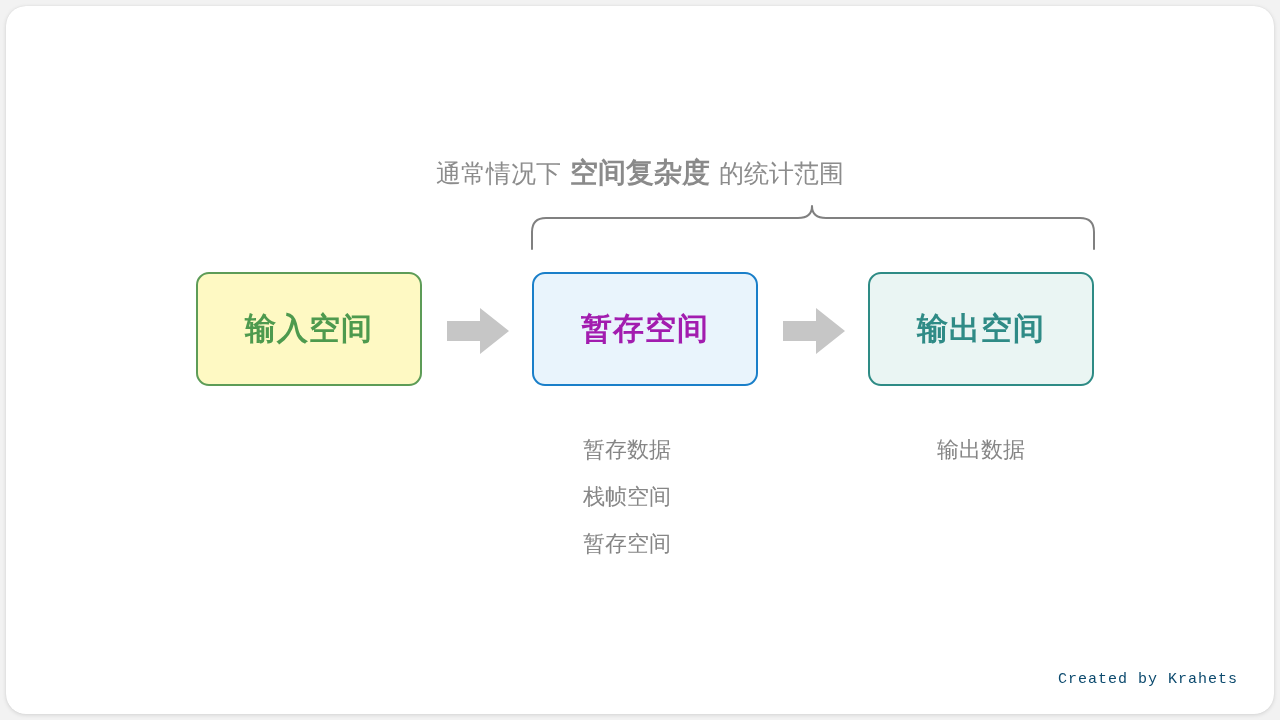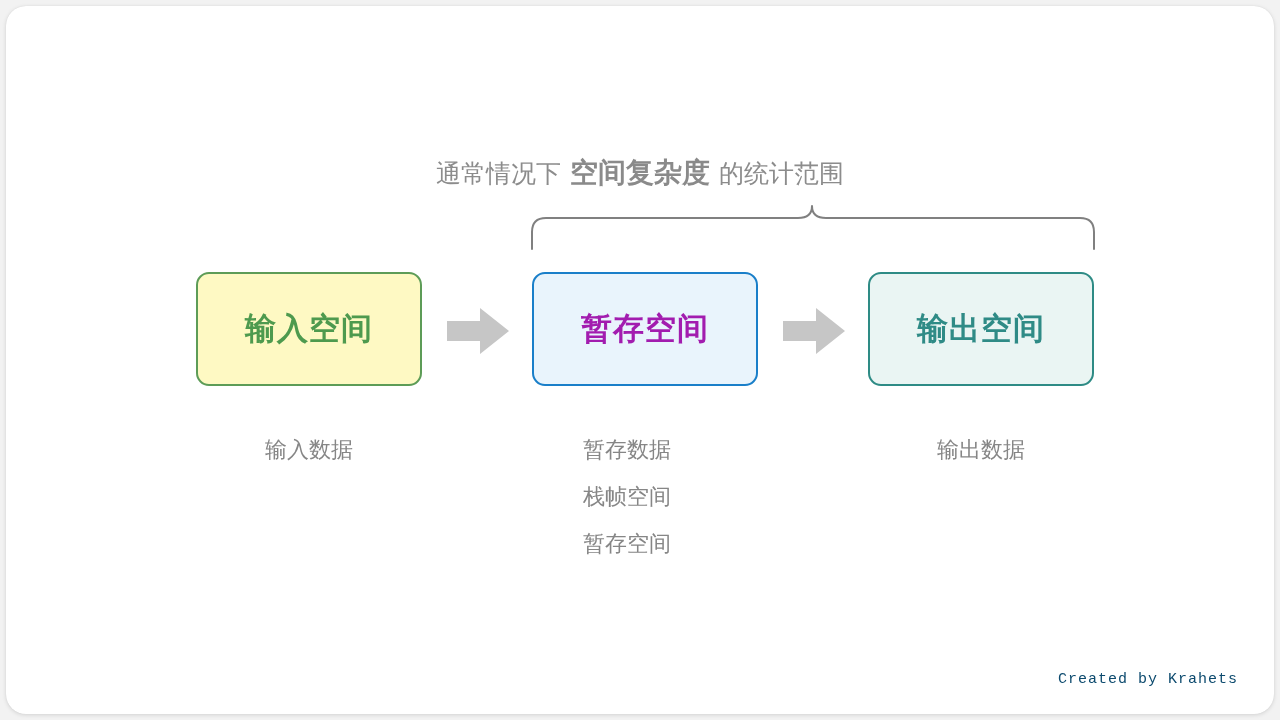--- a/index.html
+++ b/index.html
@@ -146,23 +146,20 @@
       <span>输出空间</span>
     </div>
 
     <svg class="arrow" id="arrow-1" width="62" height="46" viewBox="0 0 62 46">
       <path d="M 0 13 L 33 13 L 33 0 L 62 23 L 33 46 L 33 33 L 0 33 Z" fill="#c6c6c6"></path>
     </svg>
     <svg class="arrow" id="arrow-2" width="62" height="46" viewBox="0 0 62 46">
       <path d="M 0 13 L 33 13 L 33 0 L 62 23 L 33 46 L 33 33 L 0 33 Z" fill="#c6c6c6"></path>
     </svg>
 
-    <div class="sublabels" id="sub-input">
-      <div>输入数据</div>
-    </div>
     <div class="sublabels" id="sub-temp">
       <div>暂存数据</div>
       <div>栈帧空间</div>
       <div>暂存空间</div>
     </div>
     <div class="sublabels" id="sub-output">
       <div>输出数据</div>
     </div>
 
     <div id="credit">Created by Krahets</div>

